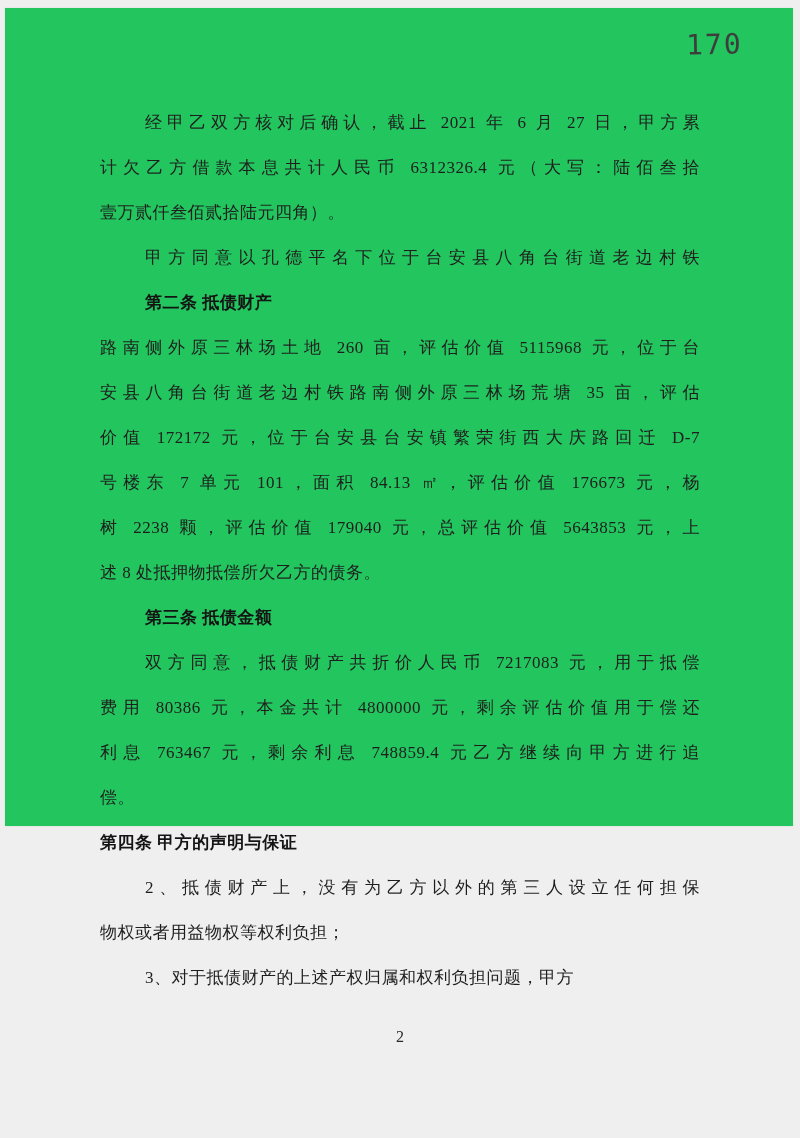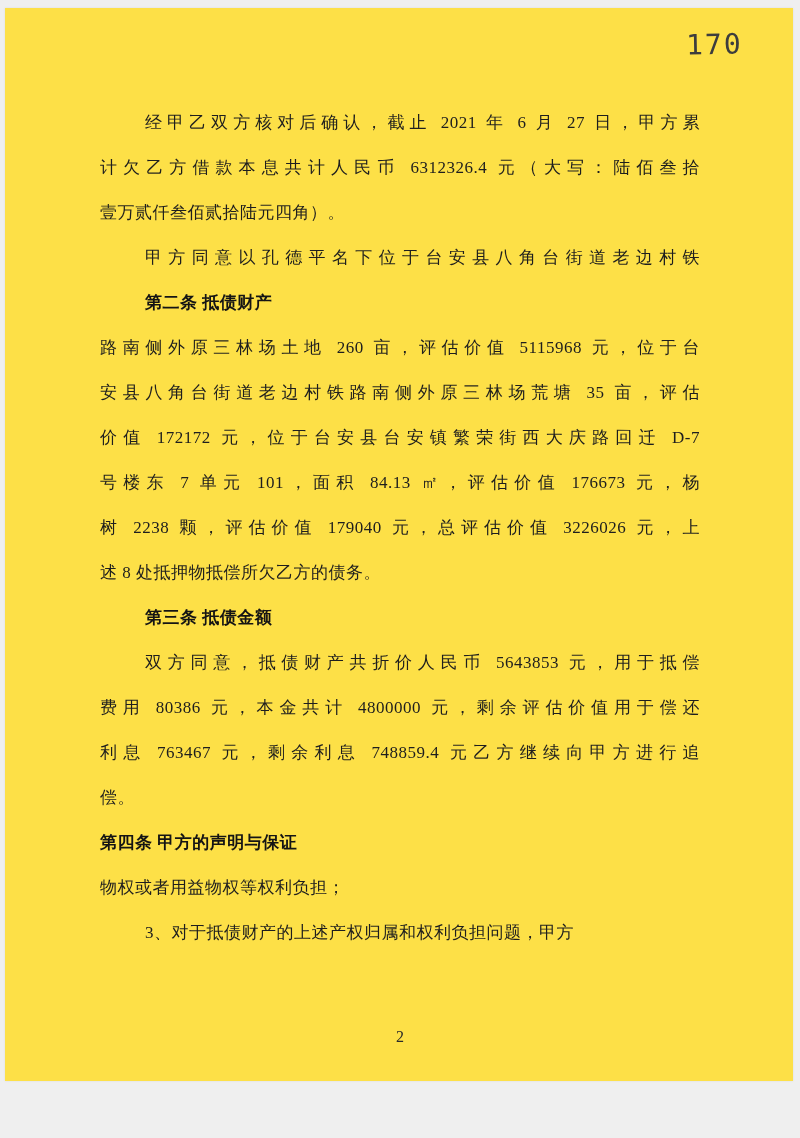--- a/index.html
+++ b/index.html
@@ -14,22 +14,22 @@
   .scan-frame {
     position: absolute;
     inset: 0;
     background: #efefef;
   }
   .paper {
     position: absolute;
     left: 5px;
     top: 8px;
     width: 788px;
-    height: 1073px;
-    background: #fde047;
+    height: 818px;
+    background: #22c55e;
     box-shadow: 0 0 2px rgba(0,0,0,0.08);
   }
   .stamp {
     position: absolute;
     top: 20px;
     right: 50px;
     font-family: "DejaVu Sans Mono", monospace;
     font-size: 28px;
     letter-spacing: 2px;
     color: #3d3d3d;
@@ -88,28 +88,29 @@
 
     <div class="line indent fill">经甲乙双方核对后确认，截止 2021 年 6 月 27 日，甲方累</div>
         <div class="line fill">计欠乙方借款本息共计人民币 6312326.4 元（大写：陆佰叁拾</div>
         <div class="line">壹万贰仟叁佰贰拾陆元四角）。</div>
         <div class="line indent fill">甲方同意以孔德平名下位于台安县八角台街道老边村铁</div>
         <div class="line bold indent">第二条 抵债财产</div>
         <div class="line fill">路南侧外原三林场土地 260 亩，评估价值 5115968 元，位于台</div>
         <div class="line fill">安县八角台街道老边村铁路南侧外原三林场荒塘 35 亩，评估</div>
         <div class="line fill">价值 172172 元，位于台安县台安镇繁荣街西大庆路回迁 D-7</div>
         <div class="line fill">号楼东 7 单元 101，面积 84.13 ㎡，评估价值 176673 元，杨</div>
-        <div class="line fill">树 2238 颗，评估价值 179040 元，总评估价值 3226026 元，上</div>
+        <div class="line fill">树 2238 颗，评估价值 179040 元，总评估价值 5643853 元，上</div>
         <div class="line">述 8 处抵押物抵偿所欠乙方的债务。</div>
         <div class="line bold indent">第三条  抵债金额</div>
-        <div class="line indent fill">双方同意，抵债财产共折价人民币 5643853 元，用于抵偿</div>
+        <div class="line indent fill">双方同意，抵债财产共折价人民币 7217083 元，用于抵偿</div>
         <div class="line fill">费用 80386 元，本金共计 4800000 元，剩余评估价值用于偿还</div>
         <div class="line fill">利息 763467 元，剩余利息 748859.4 元乙方继续向甲方进行追</div>
         <div class="line">偿。</div>
         <div class="line bold">第四条  甲方的声明与保证</div>
+        <div class="line indent fill">2、抵债财产上，没有为乙方以外的第三人设立任何担保</div>
         <div class="line">物权或者用益物权等权利负担；</div>
         <div class="line indent">3、对于抵债财产的上述产权归属和权利负担问题，甲方</div>
       </div>
 
     <div class="footer">
       <span class="num">2</span>
     </div>
 
   </div>
 </div>

